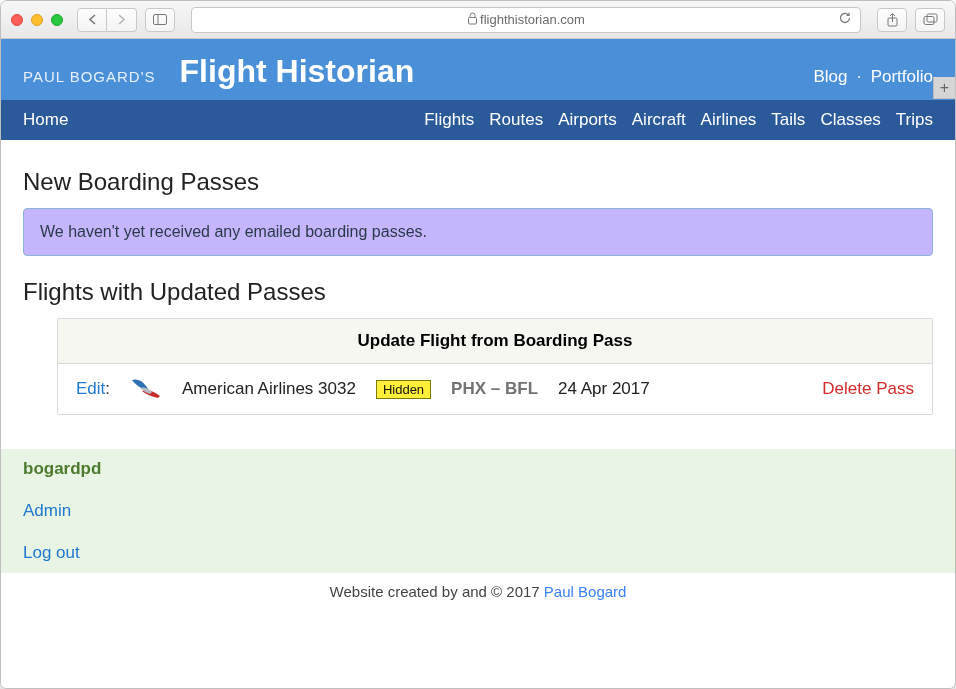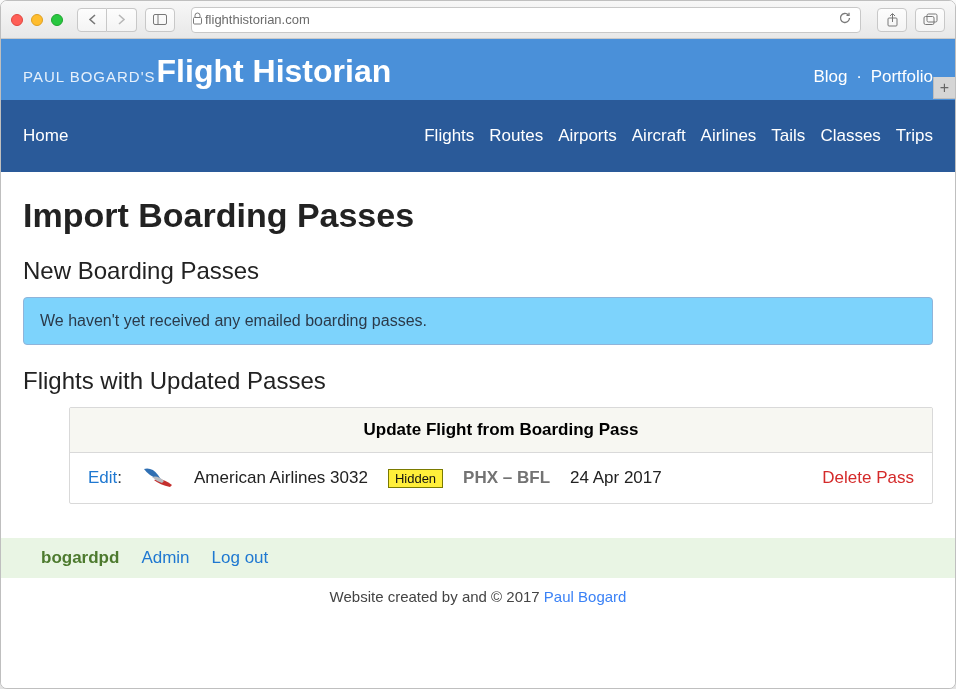--- a/index.html
+++ b/index.html
@@ -47,21 +47,21 @@
   }
   .btn-group .chrome-btn:first-child { border-radius: 4px 0 0 4px; }
   .btn-group .chrome-btn:last-child { border-radius: 0 4px 4px 0; border-left: none; }
   .chrome-btn.single { border-radius: 4px; }
   .addr {
     flex: 1;
     height: 26px;
     border: 1px solid #c8c8c8;
     border-radius: 4px;
     background: #fff;
-    display: flex; align-items: center; 
+    display: flex; align-items: center; justify-content: center;
     gap: 2px; color: #6b6b6b; font-size: 13px;
     margin: 0 8px;
     position: relative;
   }
   .addr .reload { position: absolute; right: 8px; font-size: 14px; }
   .right-chrome { display: flex; gap: 8px; align-items: center; }
   .plus-tab {
     position: absolute; right: 0; top: 38px;
     width: 22px; height: 22px;
     background: #d5d5d5; color: #666;
@@ -71,58 +71,58 @@
   .viewport { flex: 1; position: relative; overflow: auto; background: #fff; }
 
   .banner {
     background: #4a90d9;
     color: #fff;
     padding: 14px 22px 10px;
     display: flex;
     align-items: baseline;
     justify-content: space-between;
   }
-  .brand { display: flex; align-items: baseline; gap: 1px; }
+  .brand { display: flex; align-items: baseline; gap: 24px; }
   .brand-small { font-variant: small-caps; letter-spacing: 1px; font-size: 15px; color: #e6f0fb; }
   .brand-big { font-size: 32px; font-weight: 600; }
   .banner-links { font-size: 17px; }
   .banner-links a { color: #fff; text-decoration: none; }
   .dot-sep { padding: 0 4px; }
 
   .navbar {
     background: #2a5a99;
     display: flex;
     justify-content: space-between;
-    padding: 16px 22px;
+    padding: 0 22px;
     text-align: right;
   }
   .navbar a {
     display: inline-block;
     color: #fff; text-decoration: none;
     font-size: 17px;
     padding: 10px 0;
   }
   .nav-right { display: flex; gap: 15px; }
 
   .content { padding: 18px 22px 0; }
   h1 { font-size: 34px; font-weight: 700; color: #222; margin: 6px 0 22px; }
   h2 { font-size: 24px; font-weight: 400; color: #222; margin: 10px 0 12px; }
 
   .info-box {
-    background: #7dd3fc;
+    background: #c4b5fd;
     border: 1px solid #8fb4da;
     border-radius: 4px;
     padding: 14px 16px;
     color: #2b3a4a;
     font-size: 16px;
     margin-bottom: 22px;
   }
 
   .passes-table {
-    margin-left: 46px;
+    margin-left: 34px;
     border: 1px solid #d9d9d9;
     border-radius: 2px;
     overflow: hidden;
   }
   .pt-head {
     background: #f7f7f2;
     text-align: center;
     font-weight: 700;
     font-size: 17px;
     padding: 12px 0;
@@ -145,25 +145,26 @@
     color: #111;
     font-size: 13px;
     padding: 1px 6px;
   }
   .route { color: #737373; font-weight: bold; }
   .date { color: #222; }
   .delete-link { color: #d42a2a; text-decoration: none; margin-left: auto; }
 
   .user-bar {
     background: #e9f5e4;
-    padding: 10px 40px;
+    padding: 10px 22px;
     display: flex;
     gap: 22px;
     font-size: 17px;
     margin-top: 34px;
+    flex-direction: column;
   }
   .user-bar .username { color: #4d7a2e; font-weight: 600; }
   .user-bar a { color: #1f78d1; text-decoration: none; }
 
   .footer {
     text-align: center;
     font-size: 15px;
     color: #444;
     padding: 10px 0 14px;
   }
@@ -251,21 +252,20 @@
         <a href="#">Airports</a>
         <a href="#">Aircraft</a>
         <a href="#">Airlines</a>
         <a href="#">Tails</a>
         <a href="#">Classes</a>
         <a href="#">Trips</a>
       </div>
     </div>
 
     <div class="content">
-      <h1>Import Boarding Passes</h1>
 
       <h2>New Boarding Passes</h2>
       <div class="info-box">We haven't yet received any emailed boarding passes.</div>
 
       <h2>Flights with Updated Passes</h2>
 
       <div class="passes-table">
         <div class="pt-head">Update Flight from Boarding Pass</div>
         <div class="pt-row">
           <span>

